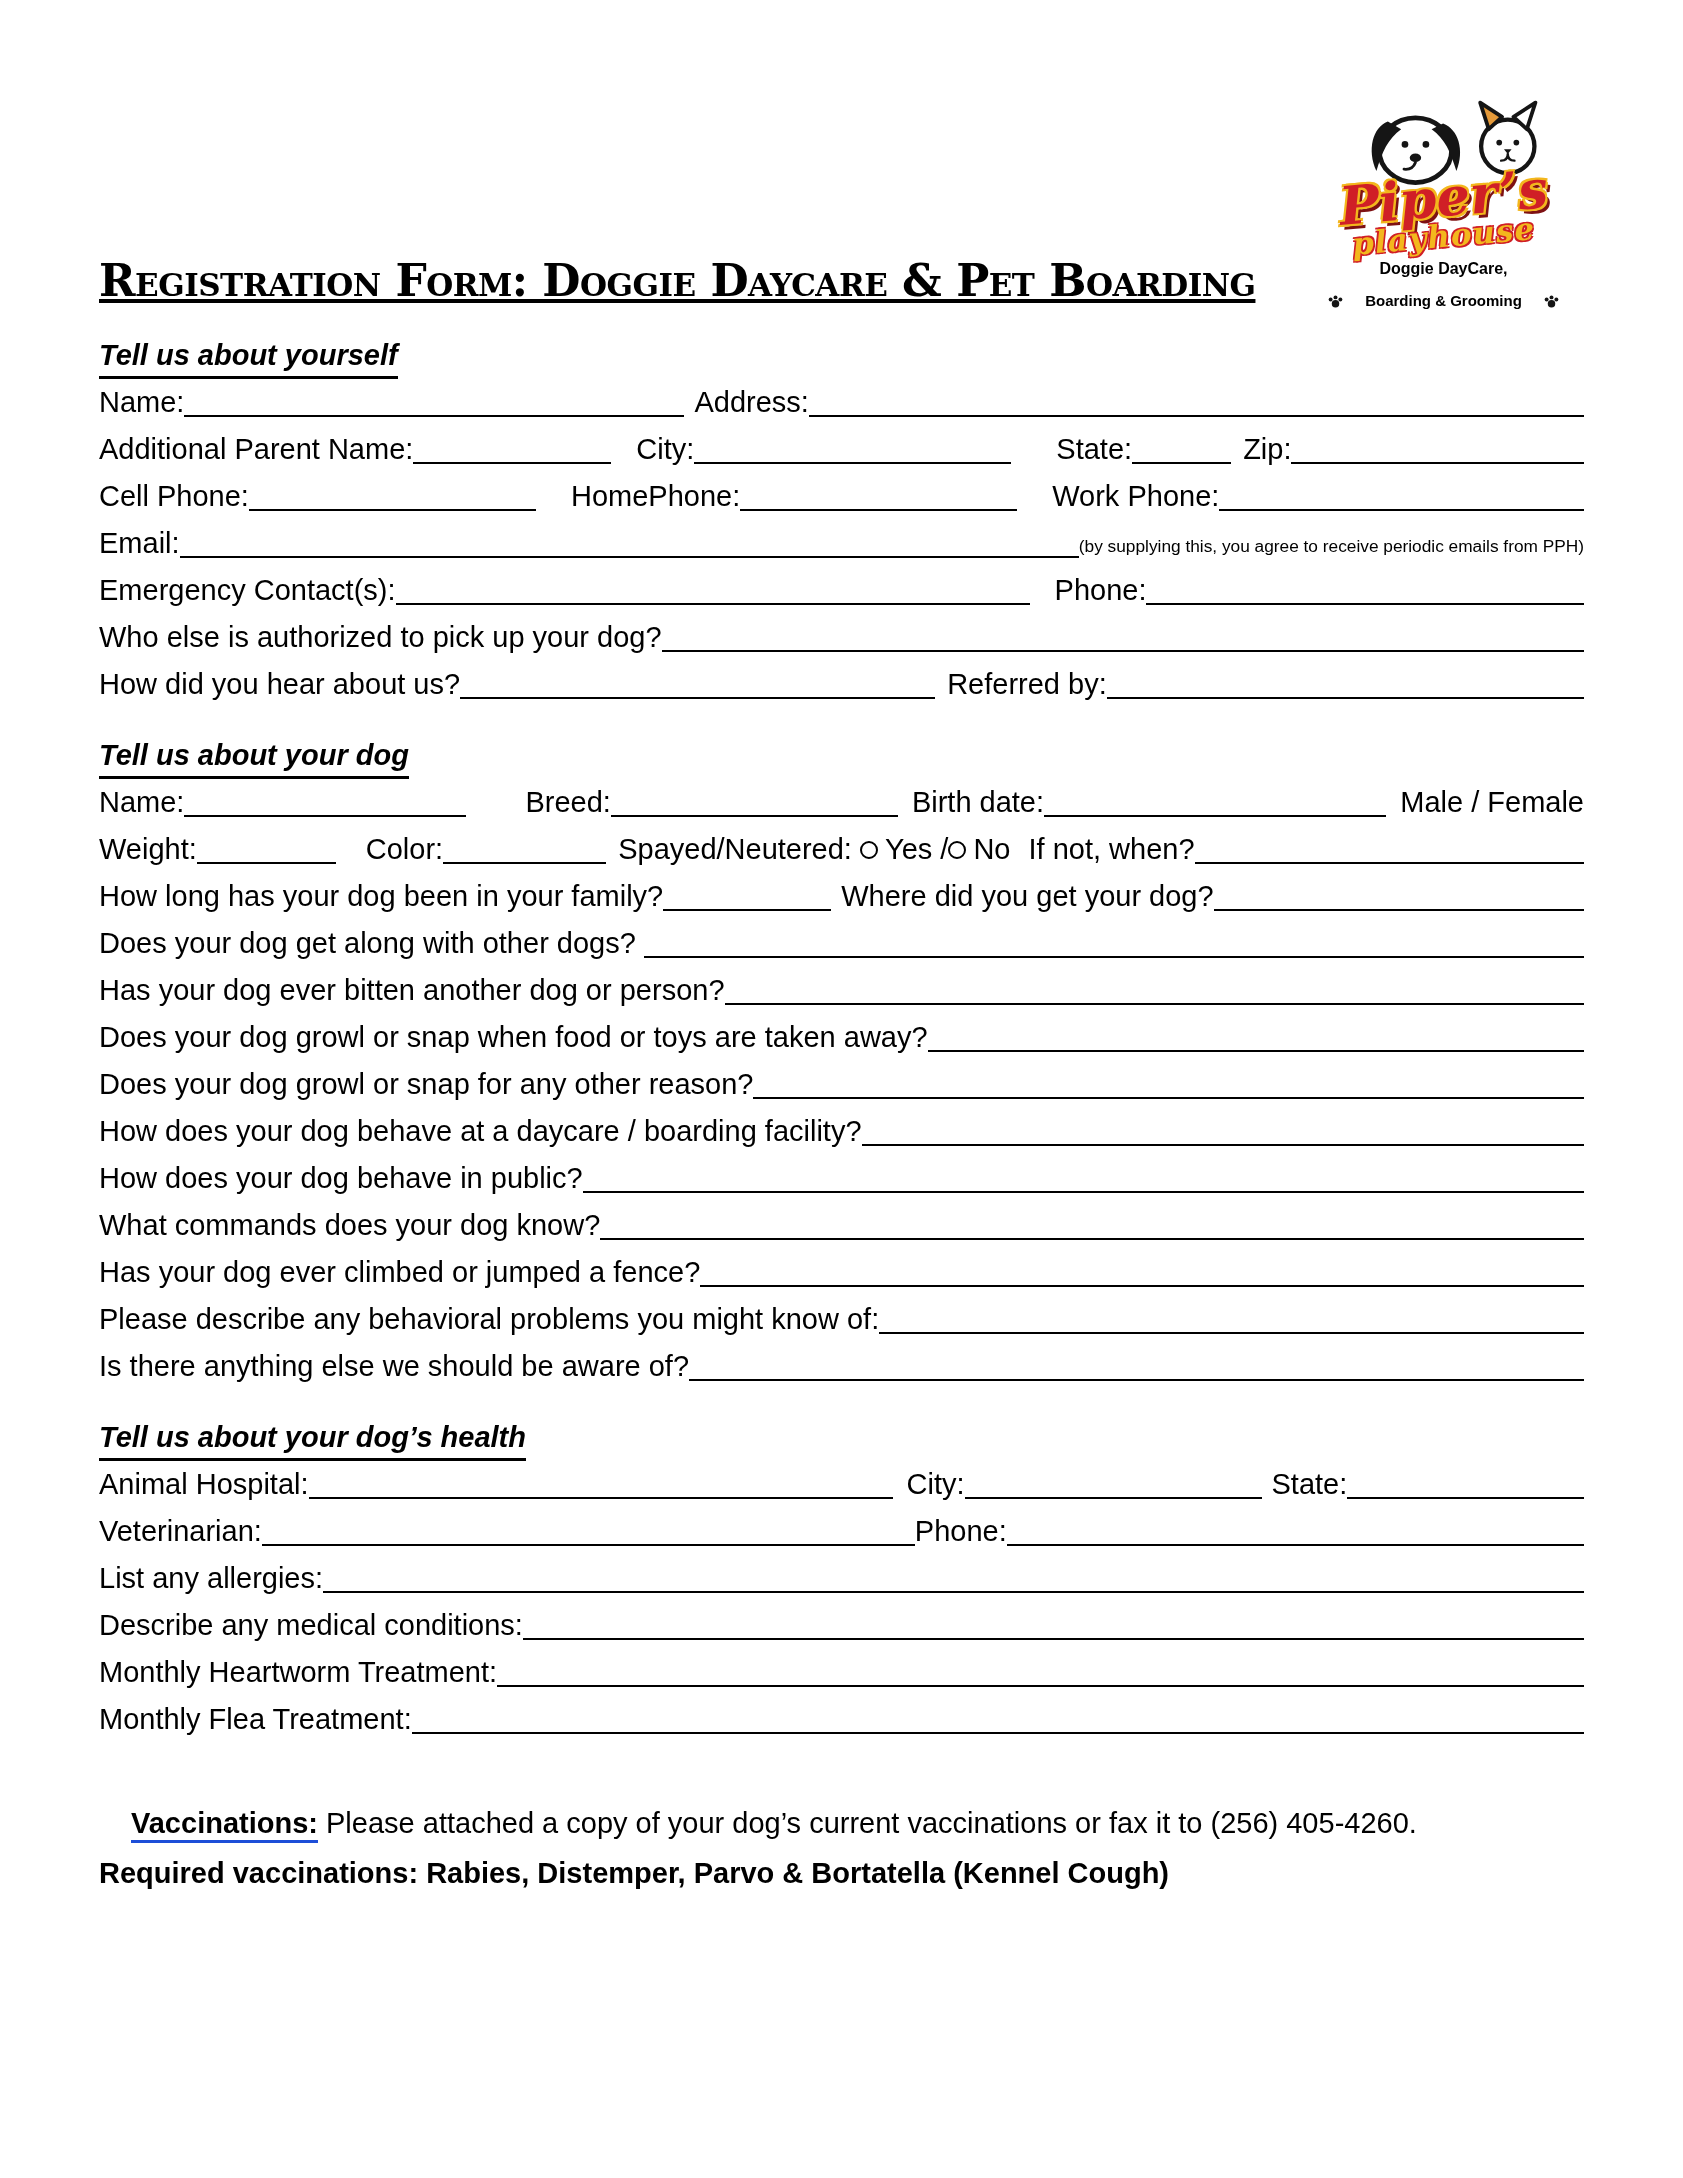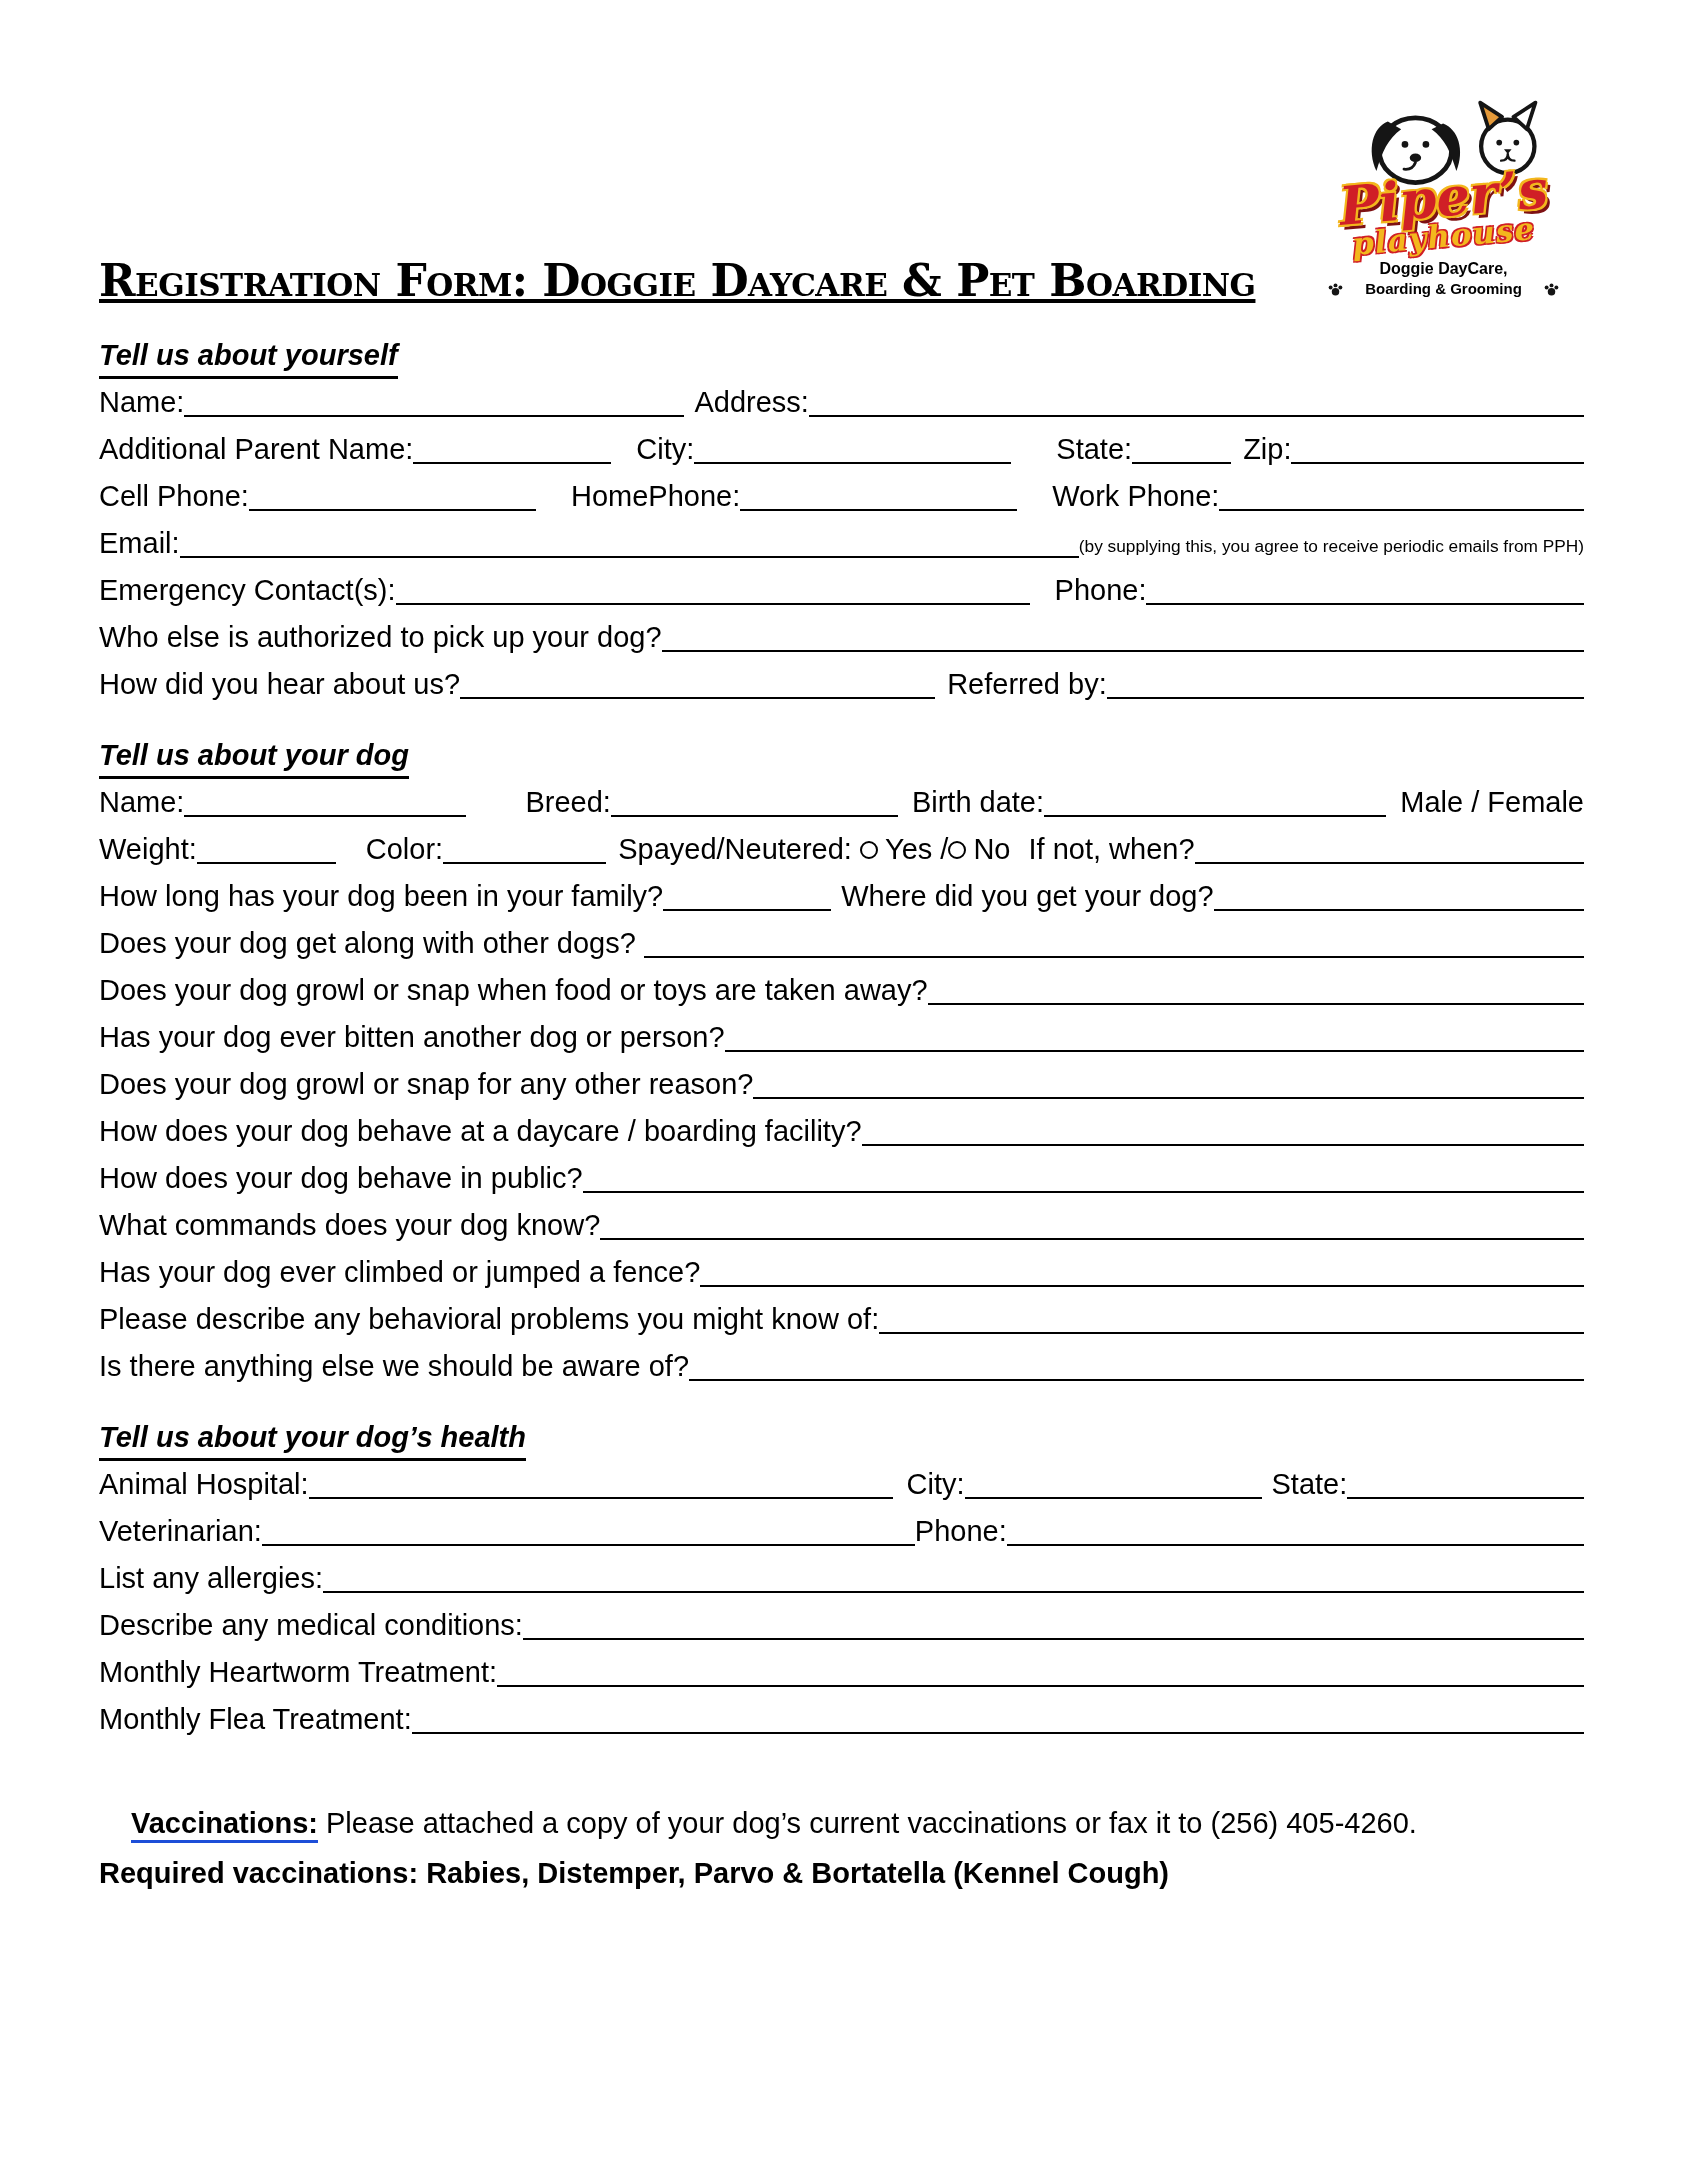--- a/index.html
+++ b/index.html
@@ -14,21 +14,21 @@
   
   .logo{position:absolute;top:91px;left:1305px;width:277px;text-align:center;}
   .logo-dogs{width:238px;height:105px;display:block;margin:0 auto;}
   .logo-pipers{font-family:"DejaVu Serif",serif;font-size:53px;font-weight:700;font-style:italic;color:#d01f26;
     margin-top:-30px;transform:rotate(-5deg);
     text-shadow:-2px -2px 0 #f3b71d,2px -2px 0 #f3b71d,-2px 2px 0 #f3b71d,2px 2px 0 #f3b71d,4px 5px 0 #7e1113;}
   .logo-playhouse{font-family:"DejaVu Serif",serif;font-size:31px;font-weight:700;font-style:italic;color:#f3b71d;
     margin-top:-10px;transform:rotate(-5deg);letter-spacing:1px;
     text-shadow:-1.5px -1.5px 0 #d01f26,1.5px -1.5px 0 #d01f26,-1.5px 1.5px 0 #d01f26,1.5px 1.5px 0 #d01f26;}
   .logo-tag1{font-size:16px;font-weight:700;margin-top:6px;}
-  .logo-tag2{font-size:15px;font-weight:700;display:flex;align-items:center;justify-content:center;gap:22px;margin-top:2px;}
+  .logo-tag2{font-size:15px;font-weight:700;display:flex;align-items:center;justify-content:center;gap:22px;margin-top:14px;}
   .paw-icon{width:15px;height:14px;fill:#151515;}
 
   
   .section{margin-top:24px;}
   .form-line{display:flex;align-items:flex-end;height:47px;font-size:29px;}
   .lbl{line-height:47px;white-space:pre;flex:0 0 auto;}
   .blank{height:30px;margin-bottom:9px;border-bottom:2.5px solid #000;flex:0 0 auto;}
   .blank.fill{flex:1 1 0;}
   .gap{flex:0 0 auto;height:1px;}
   .note{font-size:17.3px;line-height:normal;margin-bottom:10px;white-space:nowrap;flex:0 0 auto;}
@@ -188,25 +188,25 @@
           <span class="blank" style="width: 168px;"></span>
           <span class="gap" style="width: 10px;"></span>
           <span class="lbl">Where did you get your dog?</span>
           <span class="blank fill"></span>
         </div>
         <div class="form-line">
           <span class="lbl">Does your dog get along with other dogs? </span>
           <span class="blank fill"></span>
         </div>
         <div class="form-line">
+          <span class="lbl">Has your dog ever bitten another dog or person?</span>
+          <span class="blank fill"></span>
+        </div>
+        <div class="form-line">
           <span class="lbl">Does your dog growl or snap when food or toys are taken away?</span>
-          <span class="blank fill"></span>
-        </div>
-        <div class="form-line">
-          <span class="lbl">Has your dog ever bitten another dog or person?</span>
           <span class="blank fill"></span>
         </div>
         <div class="form-line">
           <span class="lbl">Does your dog growl or snap for any other reason?</span>
           <span class="blank fill"></span>
         </div>
         <div class="form-line">
           <span class="lbl">How does your dog behave at a daycare / boarding facility?</span>
           <span class="blank fill"></span>
         </div>

